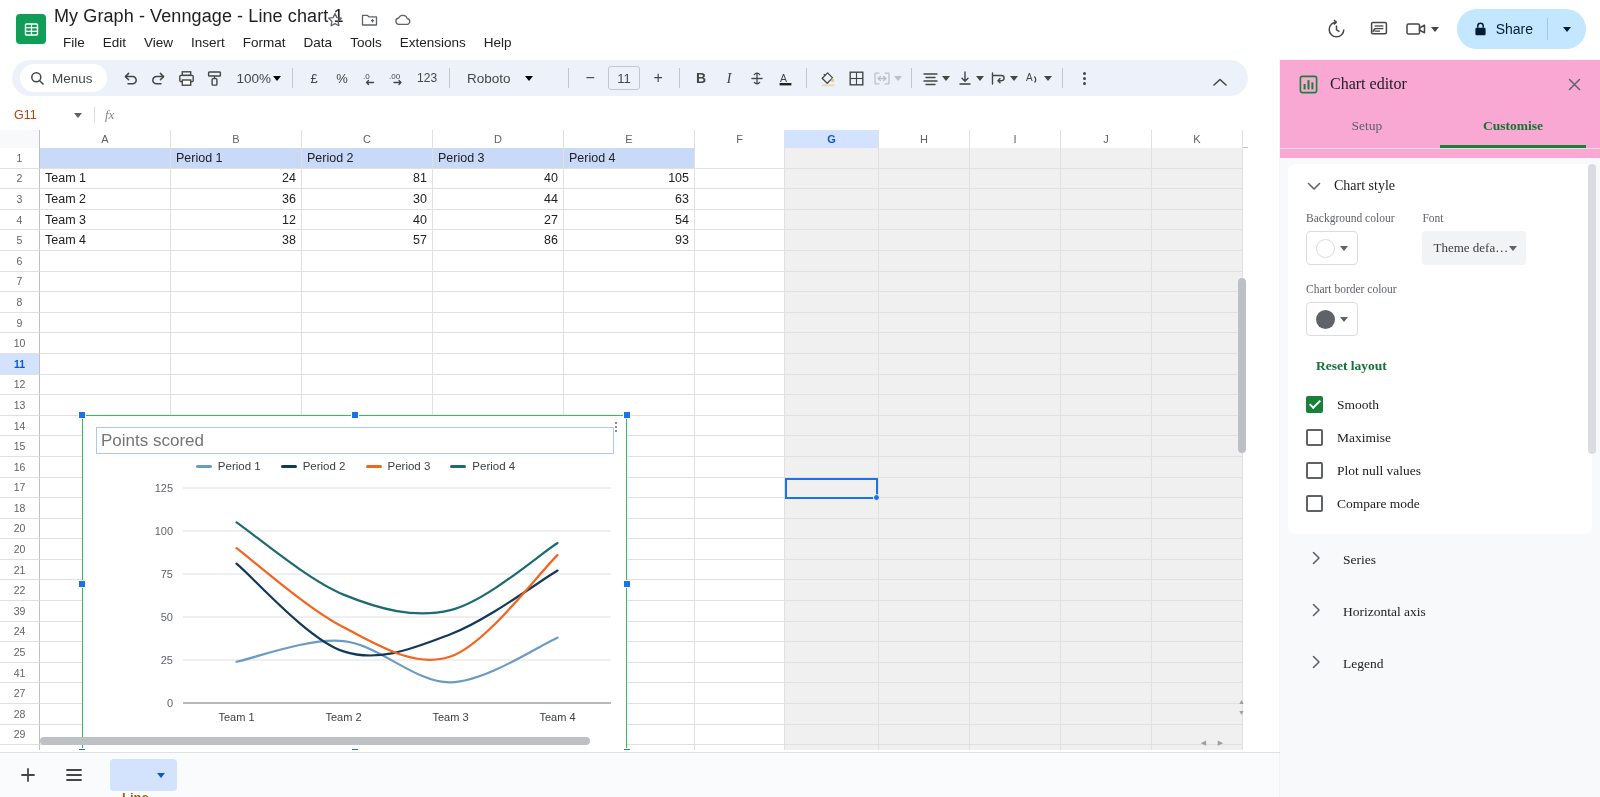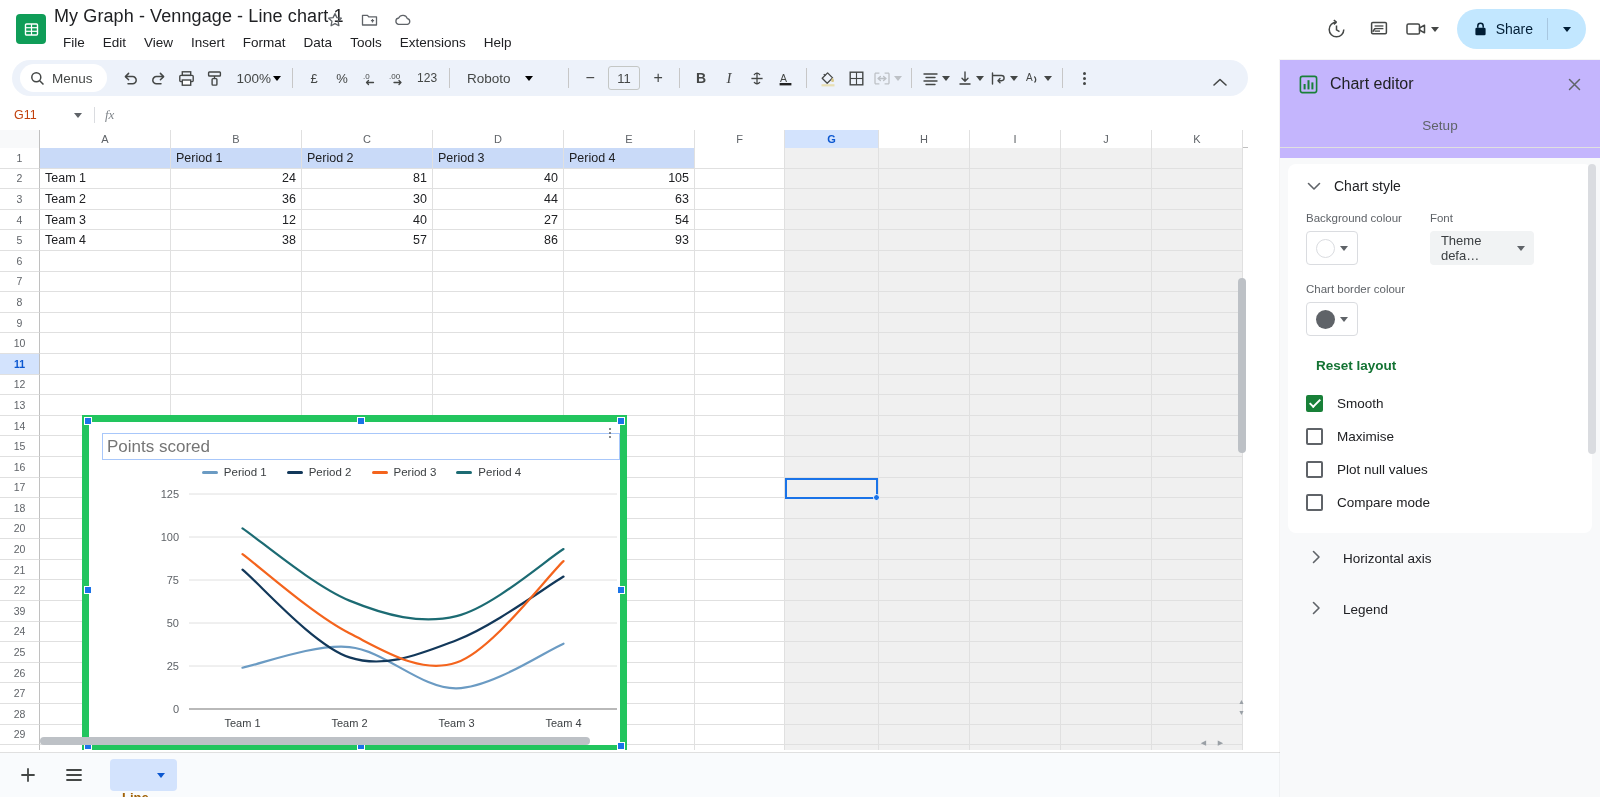--- a/index.html
+++ b/index.html
@@ -81,21 +81,21 @@
   .cell.num { justify-content: flex-end; }
   .cell.empty-gray { background: #f0f0f0; }
 
   .selcell { position: absolute; left: 785px; top: 348px; width: 93px; height: 21px;
     border: 2px solid #1a73e8; background: transparent; }
   .selcell .fill { position: absolute; right: -4px; bottom: -4px; width: 7px; height: 7px;
     background: #1a73e8; border-radius: 50%; border: 1px solid #fff; }
 
   
   .chartobj { position: absolute; left: 82px; top: 285px; width: 545px; height: 337px;
-    background: #fff; border: 7px solid #22c55e; }
+    background: #fff; border: 1px solid #22c55e; }
   .handle { position: absolute; width: 8px; height: 8px; background: #1a73e8; border: 1px solid #fff; }
   .h-tl { left: -5px; top: -5px; } .h-tm { left: 268px; top: -5px; }
   .h-tr { right: -5px; top: -5px; } .h-ml { left: -5px; top: 164px; }
   .h-mr { right: -5px; top: 164px; } .h-bl { left: -5px; bottom: -5px; }
   .h-bm { left: 268px; bottom: -5px; } .h-br { right: -5px; bottom: -5px; }
 
   .chart-title-box { position: absolute; left: 13px; top: 11px; width: 518px; height: 27px;
     border: 1px solid #a8c7fa; display: flex; align-items: center; padding-left: 4px; }
   .chart-title-box span { font-size: 17px; color: #757575; }
   .chart-menu { position: absolute; right: 4px; top: 6px; width: 12px; display: flex;
@@ -129,21 +129,21 @@
   .sb-btn { width: 36px; height: 36px; border-radius: 50%; display: flex; align-items: center;
     justify-content: center; color: #444746; margin-left: 10px; }
   .sheet-tab { display: flex; align-items: center; gap: 8px; height: 32px; padding: 0 12px;
     background: #d3e3fd; border-radius: 4px; margin-left: 18px; }
   .sheet-tab span { font-size: 13px; color: #a16207; font-weight: bold; margin-top: 44px; }
   .sheet-tab .caret { color: #0b57d0; }
   .sb-right { position: absolute; right: 16px; color: #5f6368; }
 
   
   .editor { position: absolute; right: 0; top: 60px; width: 320px; height: 737px;
-    background: #c4b5fd; box-shadow: 0 0 0 1px rgba(0,0,0,.04); }
+    background: #f9a8d4; box-shadow: 0 0 0 1px rgba(0,0,0,.04); font-family: Liberation Serif, serif; }
   .ed-head { height: 48px; display: flex; align-items: center; padding: 0 12px 0 18px; }
   .ed-icon { width: 20px; height: 20px; margin-right: 12px; display:flex;align-items:center;justify-content:center; }
   .ed-title { font-size: 16px; color: #202124; flex: 1; }
   .ed-close { width: 28px; height: 28px; display: flex; align-items: center; justify-content: center;
     color: #5f6368; font-size: 17px; }
   .ed-tabs { display: flex; border-bottom: 1px solid #e0e0e0; padding: 0 14px; }
   .ed-tab { flex: 1; text-align: center; font-size: 13.5px; color: #5f6368; padding: 10px 0 11px;
     border-bottom: 3px solid transparent; }
   .ed-tab.active { color: #137333; border-bottom-color: #188038; font-weight: bold; }
 
@@ -454,21 +454,21 @@
         <div class="rh">16</div>
         <div class="rh">17</div>
         <div class="rh">18</div>
         <div class="rh">20</div>
         <div class="rh">20</div>
         <div class="rh">21</div>
         <div class="rh">22</div>
         <div class="rh">39</div>
         <div class="rh">24</div>
         <div class="rh">25</div>
-        <div class="rh">26</div>
+        <div class="rh">41</div>
         <div class="rh">27</div>
         <div class="rh">28</div>
         <div class="rh">29</div>
         <div class="rh">30</div>
       </div>
     <div class="cells" id="cells">
         <div class="row">
           <div class="cell hdrfill" style="width: 131px;"></div>
           <div class="cell hdrfill" style="width: 131px;">Period 1</div>
           <div class="cell hdrfill" style="width: 131px;">Period 2</div>
@@ -977,20 +977,21 @@
       </div>
       <div class="ed-title">Chart editor</div>
       <div class="ed-close">
         <svg width="15" height="15" viewBox="0 0 15 15">
             <path d="M2.5 2.5l10 10M12.5 2.5l-10 10" stroke="#5f6368" stroke-width="1.5" stroke-linecap="round"></path>
           </svg>
       </div>
     </div>
     <div class="ed-tabs">
       <div class="ed-tab">Setup</div>
+      <div class="ed-tab active">Customise</div>
     </div>
 
     <div class="ed-scroll">
       <div class="ed-card">
         <div class="ed-sec-hd">
           <div class="chev">
             <svg width="14" height="9" viewBox="0 0 14 9">
                 <path d="M1.5 1.5L7 7l5.5-5.5" stroke="#5f6368" stroke-width="1.6" fill="none" stroke-linecap="round" stroke-linejoin="round"></path>
               </svg>
           </div>
@@ -1042,20 +1043,26 @@
               <span>Compare mode</span>
             </div>
           </div>
       </div>
 
       <div id="collapsed-sections">
           <div class="ed-collapsed">
             <span class="chev"><svg width="9" height="14" viewBox="0 0 9 14">
                 <path d="M1.5 1.5L7 7l-5.5 5.5" stroke="#5f6368" stroke-width="1.6" fill="none" stroke-linecap="round" stroke-linejoin="round"></path>
               </svg></span>
+            <span>Series</span>
+          </div>
+          <div class="ed-collapsed">
+            <span class="chev"><svg width="9" height="14" viewBox="0 0 9 14">
+                <path d="M1.5 1.5L7 7l-5.5 5.5" stroke="#5f6368" stroke-width="1.6" fill="none" stroke-linecap="round" stroke-linejoin="round"></path>
+              </svg></span>
             <span>Horizontal axis</span>
           </div>
           <div class="ed-collapsed">
             <span class="chev"><svg width="9" height="14" viewBox="0 0 9 14">
                 <path d="M1.5 1.5L7 7l-5.5 5.5" stroke="#5f6368" stroke-width="1.6" fill="none" stroke-linecap="round" stroke-linejoin="round"></path>
               </svg></span>
             <span>Legend</span>
           </div>
         </div>
     </div>

